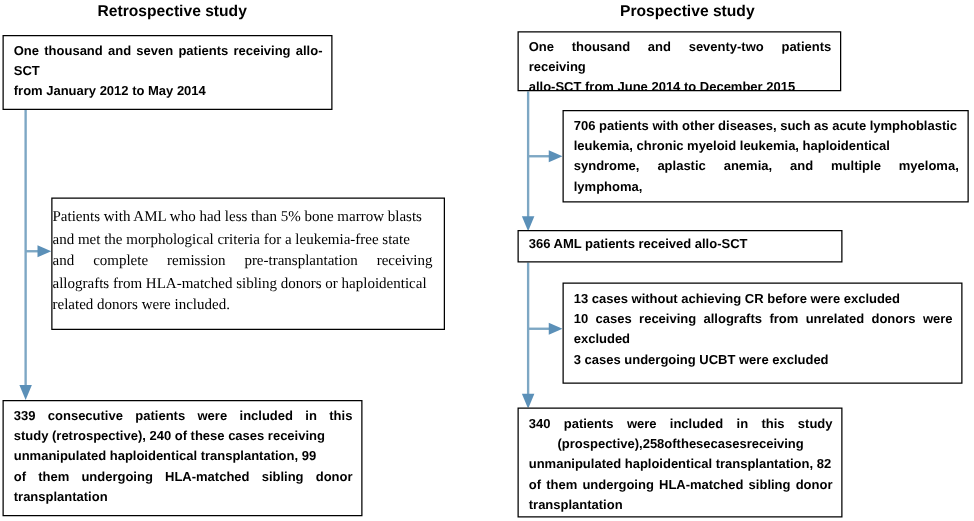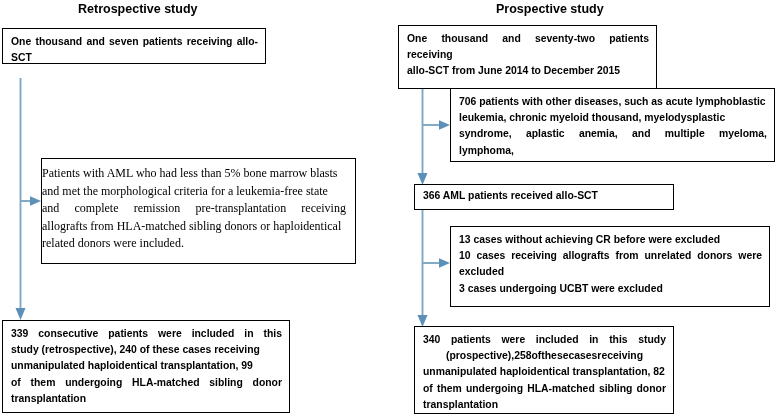--- a/index.html
+++ b/index.html
@@ -101,21 +101,21 @@
     <polygon points="422.5,327 417.5,315 427.5,315"></polygon>
 
     <line x1="422.5" y1="263" x2="442" y2="263"></line>
     <polygon points="450,263 439,258.2 439,267.8"></polygon>
   </svg>
 
   <div class="col-title" style="left:78px; top:2px;">Retrospective study</div>
 
   <div class="col-title" style="left:496px; top:2px;">Prospective study</div>
 
-  <div class="box" style="left:2px; top:28px; width:264px; height:36px;">
+  <div class="box" style="left:2px; top:28px; width:264px; height:60px;">
     <span class="ln">One thousand and seven patients receiving allo-SCT</span>
     <span class="ln">from January 2012 to May 2014</span>
   </div>
 
   <div class="box serif" style="left:41px; top:158px; width:315px; height:106px;">
     <span class="ln">Patients with AML who had less than 5% bone marrow blasts</span>
     <span class="ln">and met the morphological criteria for a leukemia-free state</span>
     <span class="ln" style="display:flex; justify-content:space-between;">
         <span>and</span>
         <span>complete</span>
@@ -143,28 +143,28 @@
         <span>of</span>
         <span>them</span>
         <span>undergoing</span>
         <span>HLA-matched</span>
         <span>sibling</span>
         <span>donor</span>
       </span>
     <span class="ln">transplantation</span>
   </div>
 
-  <div class="box" style="left:398px; top:25px; width:259px; height:64px;">
+  <div class="box" style="left:414px; top:25px; width:259px; height:48px;">
     <span class="ln">One thousand and seventy-two patients receiving</span>
     <span class="ln">allo-SCT from June 2014 to December 2015</span>
   </div>
 
   <div class="box" style="left:450px; top:88px; width:325px; height:74px;">
     <span class="ln">706 patients with other diseases, such as acute lymphoblastic</span>
-    <span class="ln">leukemia, chronic myeloid thousand, myelodysplastic</span>
+    <span class="ln">leukemia, chronic myeloid leukemia, haploidentical</span>
     <span class="ln">syndrome, aplastic anemia, and multiple myeloma, lymphoma,</span>
     <span class="ln">were excluded</span>
   </div>
 
   <div class="box" style="left:414px; top:184px; width:260px; height:26px; padding-top:3px;">
     <span class="ln">366 AML patients received allo-SCT</span>
   </div>
 
   <div class="box" style="left:450px; top:226px; width:320px; height:81px;">
     <span class="ln">13 cases without achieving CR before were excluded</span>

